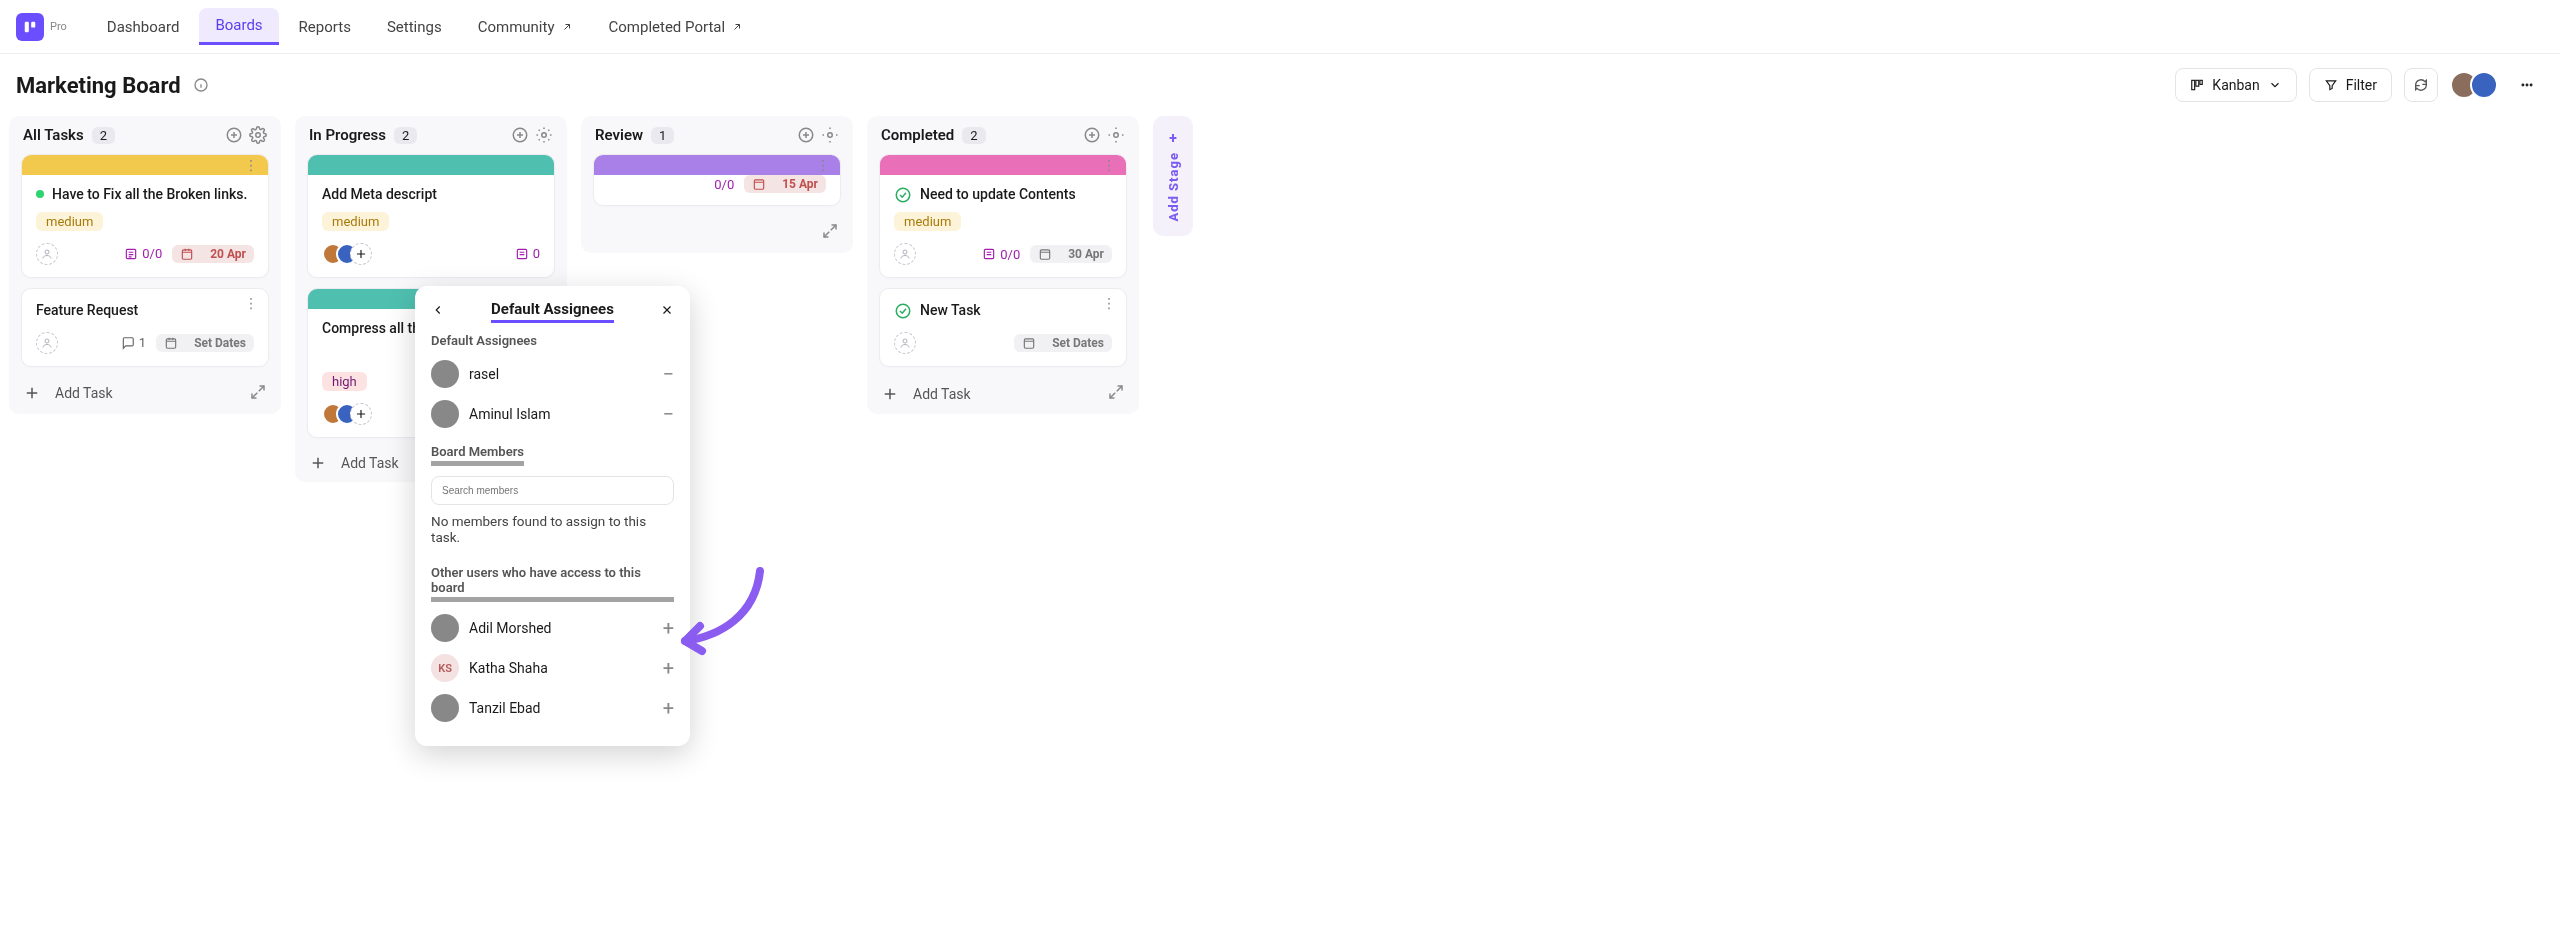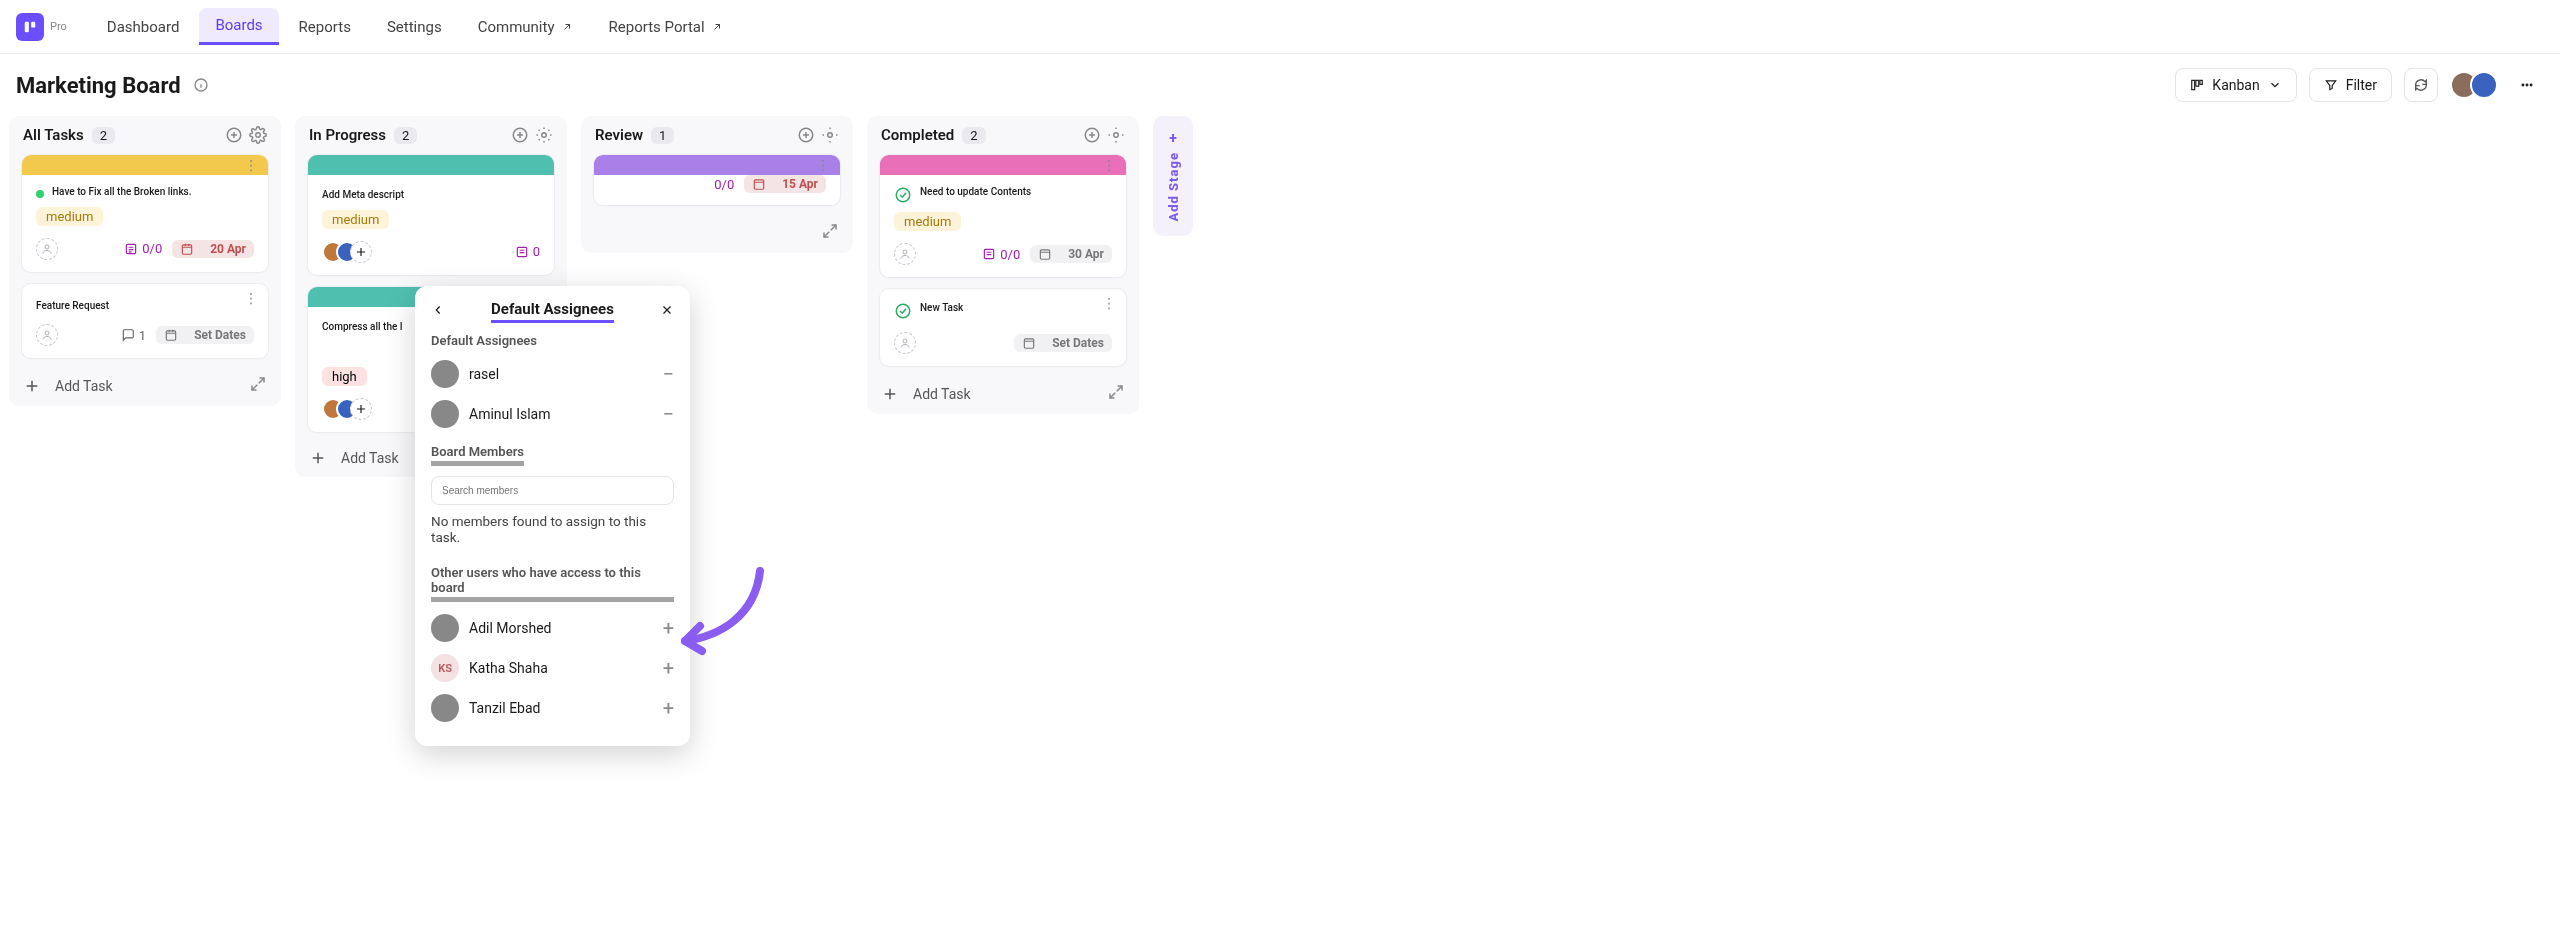--- a/index.html
+++ b/index.html
@@ -113,27 +113,27 @@
   .card-topbar .dots { margin-left: auto; cursor:pointer; color:#888; }
   .card-topbar.yellow { background: #f2c94c; }
   .card-topbar.teal   { background: #4fc0b0; }
   .card-topbar.purple { background: #a97fe8; }
   .card-topbar.pink   { background: #e96fb8; }
   .card-topbar.none   { height: 8px; }
 
   .card-body { padding: 10px 14px 12px; }
   .taglabel-row { display:flex; align-items:flex-start; gap:8px; }
   .taglabel-row .dot { width:8px;height:8px;border-radius:50%;background:#2dd36f;margin-top:5px;flex-shrink:0; }
-  .card-title { font-size: 10px; font-weight: 500; line-height: 1.35; }
+  .card-title { font-size: 14px; font-weight: 500; line-height: 1.35; }
   .priority {
     display:inline-block; margin-top:8px;
     padding: 2px 10px; border-radius: 6px; font-size: 13px;
   }
   .priority.medium { background:#fdf3d9; color:#a77b0a; }
-  .priority.high   { background:#fde2e2; color:#000000;margin-top:34px; }
+  .priority.high   { background:#fde2e2; color:#701a75;margin-top:34px; }
 
   .check-icon { width:18px;height:18px;stroke:#27ae60;stroke-width:2;fill:none;flex-shrink:0;margin-top:1px; }
 
   .card-footer {
     display:flex; align-items:center; padding: 0 14px 12px; gap:10px;
   }
   .av-slot { width:22px;height:22px;border-radius:50%;border:1px dashed #c7c7d1;display:flex;align-items:center;justify-content:center; }
   .av-slot svg { width:12px;height:12px;stroke:#b0b0bb;fill:none;stroke-width:2; }
   .av-mini { width:22px;height:22px;border-radius:50%;border:2px solid #fff;margin-left:-8px; }
   .av-mini:first-child { margin-left:0; }
@@ -241,21 +241,21 @@
     <div class="navlink">
         <span>Settings</span>
       </div>
     <div class="navlink">
       <span>Community</span>
       <svg class="extlink-icon" viewBox="0 0 24 24">
           <path d="M7 17L17 7M17 7H9M17 7v8"></path>
         </svg>
     </div>
     <div class="navlink">
-      <span>Reports Portal</span>
+      <span>Completed Portal</span>
       <svg class="extlink-icon" viewBox="0 0 24 24">
           <path d="M7 17L17 7M17 7H9M17 7v8"></path>
         </svg>
     </div>
   </div>
 
 </div>
 
 <div class="boardhdr">
   <h1>Marketing Board</h1>

